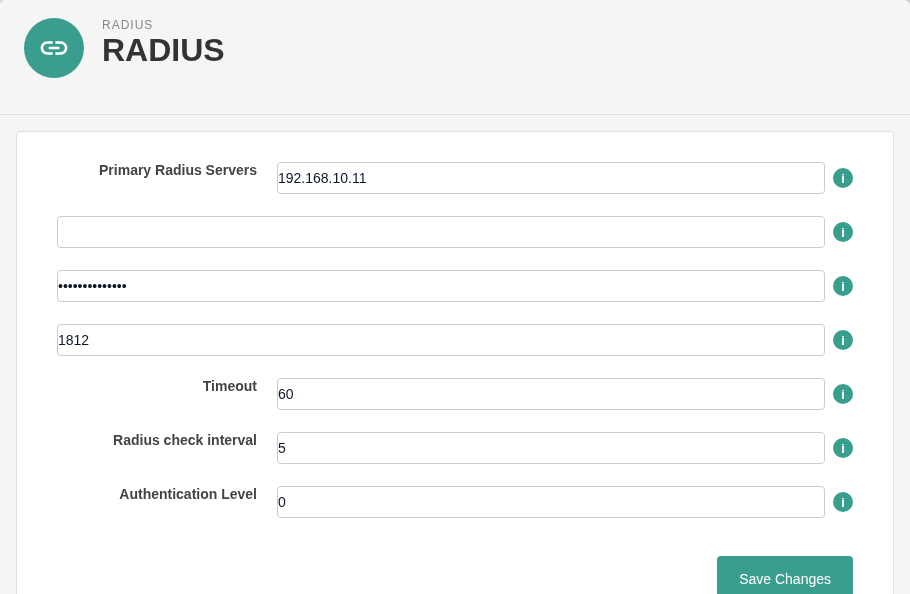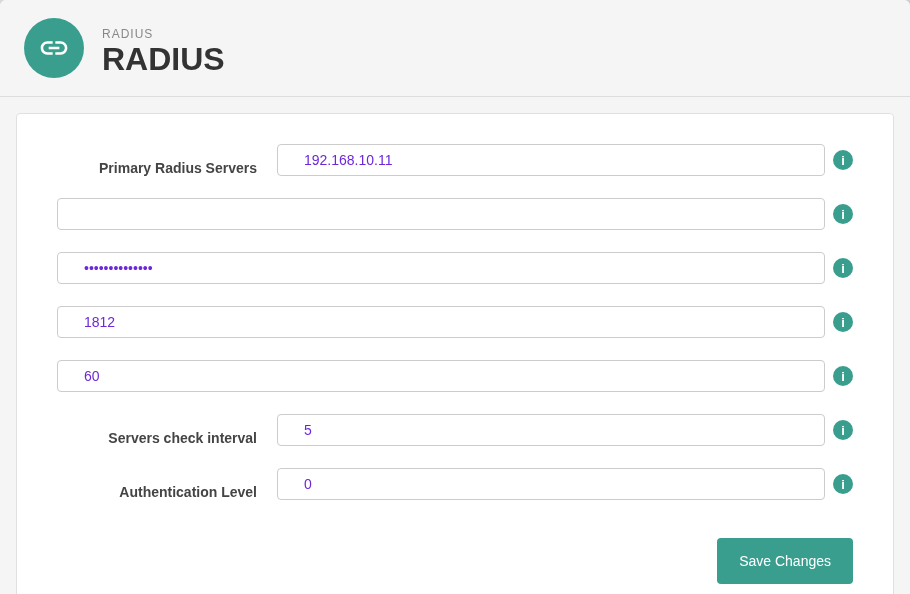--- a/index.html
+++ b/index.html
@@ -15,23 +15,23 @@
       width: 910px;
       min-height: 594px;
       background: #f5f5f5;
       border-radius: 6px;
       box-shadow: 2px 2px 8px rgba(0,0,0,0.3);
       overflow: hidden;
       display: flex;
       flex-direction: column;
     }
     .header {
-      padding: 18px 24px 18px 24px;
-      display: flex;
-      align-items: flex-end;
+      padding: 18px 24px 36px 24px;
+      display: flex;
+      align-items: flex-start;
       gap: 18px;
       background: #f5f5f5;
       border-bottom: 1px solid #ddd;
     }
     .header-icon {
       width: 60px;
       height: 60px;
       border-radius: 50%;
       background: #3a9e8f;
       display: flex;
@@ -67,21 +67,21 @@
       border-radius: 4px;
       border: 1px solid #e0e0e0;
       display: flex;
       flex-direction: column;
     }
     .form-section {
       flex: 1;
     }
     .form-row {
       display: flex;
-      align-items: flex-end;
+      align-items: flex-start;
       margin-bottom: 22px;
     }
     .form-label {
       width: 220px;
       text-align: right;
       padding-right: 20px;
       font-size: 14px;
       font-weight: bold;
       color: #444;
       flex-shrink: 0;
@@ -89,23 +89,23 @@
     .form-input-wrap {
       display: flex;
       align-items: center;
       gap: 8px;
       flex: 1;
     }
     .form-input {
       flex: 1;
       border: 1px solid #ccc;
       border-radius: 4px;
-      padding: 7px 26px;
+      padding: 7px 0;
       font-size: 14px;
-      color: #6d28d9;
+      color: #0f172a;
       outline: none;
       background: #fff;
     }
     .info-icon {
       width: 20px;
       height: 20px;
       border-radius: 50%;
       background: #3a9e8f;
       color: white;
       display: flex;
@@ -171,27 +171,28 @@
             <div class="info-icon">i</div>
           </div>
         </div>
         <div class="form-row">
           <div class="form-input-wrap">
             <input class="form-input" type="text" value="1812" style="">
             <div class="info-icon">i</div>
           </div>
         </div>
         <div class="form-row">
+          <label class="form-label">Timeout</label>
           <div class="form-input-wrap">
             <input class="form-input" type="text" value="60" style="">
             <div class="info-icon">i</div>
           </div>
         </div>
         <div class="form-row">
-          <label class="form-label">Servers check interval</label>
+          <label class="form-label">Radius check interval</label>
           <div class="form-input-wrap">
             <input class="form-input" type="text" value="5" style="">
             <div class="info-icon">i</div>
           </div>
         </div>
         <div class="form-row">
           <label class="form-label">Authentication Level</label>
           <div class="form-input-wrap">
             <input class="form-input" type="text" value="0" style="">
             <div class="info-icon">i</div>

